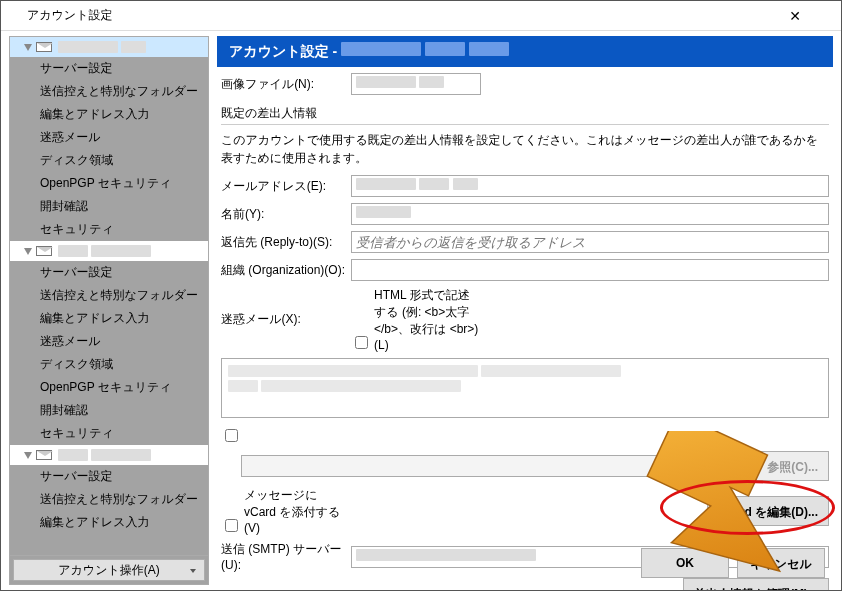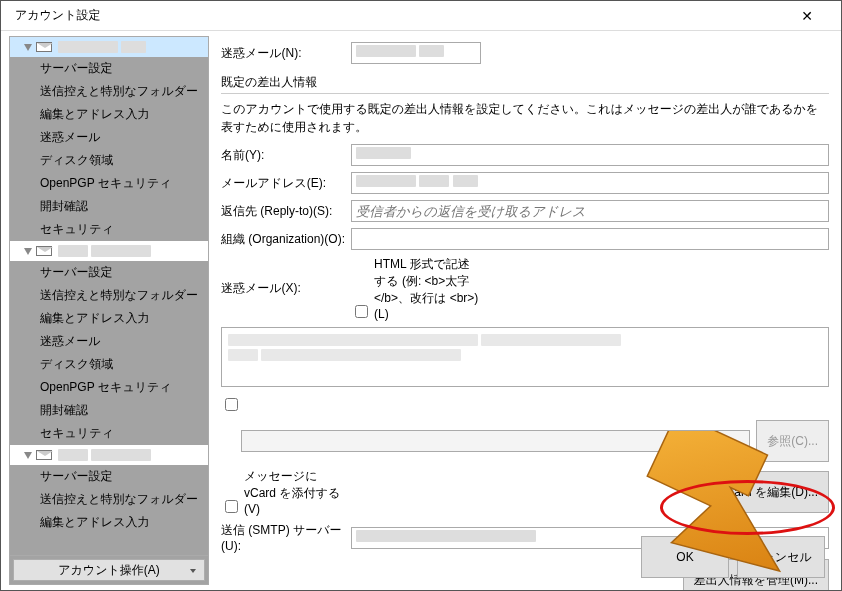--- a/index.html
+++ b/index.html
@@ -1,18 +1,18 @@
 <!DOCTYPE html>
 <html><head>
 <meta charset="utf-8">
 <style>
   * { box-sizing: border-box; font-family: "Meiryo", "MS PGothic", sans-serif; }
   body { margin: 0; background: #fff; font-size: 12px; color: #000; }
   .window { width: 842px; height: 591px; border: 1px solid #555; position: relative; background: #fff; }
-  .titlebar { height: 30px; display: flex; align-items: center; padding: 0 14px; border-bottom: 1px solid #ddd; }
+  .titlebar { height: 30px; display: flex; align-items: center; padding: 0 26px; border-bottom: 1px solid #ddd; }
   .titlebar-title { flex: 1; }
   .close-btn { width: 40px; height: 30px; display: flex; align-items: center; justify-content: center; font-size: 14px; cursor: pointer; }
   .body-area { display: flex; height: 559px; }
   .sidebar { width: 200px; border: 1px solid #aaa; margin: 5px 5px 5px 8px; overflow-y: scroll; background: #a3a3a3; display: flex; flex-direction: column; gap: 17px; }
   .tree { flex: 1; overflow-y: auto; }
   .tree-item { padding: 3px 6px 3px 30px; white-space: nowrap; }
   .tree-acct { padding: 3px 6px 3px 14px; background: #fff; display: flex; align-items: center; }
   .tree-acct.selected { background: #cce8ff; }
   .twisty { width: 0; height: 0; border-left: 4px solid transparent; border-right: 4px solid transparent; border-top: 7px solid #888; margin-right: 4px; display: inline-block; }
   .mail-icon { width: 16px; height: 10px; border: 1px solid #777; background: #fff; margin-right: 6px; position: relative; display: inline-block; }
@@ -26,21 +26,21 @@
   .form-row { display: flex; align-items: center; margin: 6px 4px; }
   .form-row label { width: 130px; }
   .txt-input { border: 1px solid #aaa; height: 22px; padding: 2px 4px; background: #fff; }
   .fieldset-label { margin: 10px 4px 2px 4px; }
   .fieldset-line { border-top: 1px solid #ccc; margin: 0 4px 6px 4px; }
   .desc { margin: 0 4px 8px 4px; line-height: 1.5; }
   .placeholder { color: #404040; font-style: italic; }
   .signature-area { border: 1px solid #aaa; height: 60px; margin: 4px 4px 8px 4px; padding: 6px; color: #ccc; }
   .chk { display: flex; align-items: flex-end; margin: 4px; }
   .chk input { margin-right: 6px; }
-  .btn { background: #e1e1e1; border: 1px solid #adadad; padding: 7px 10px; cursor: pointer; font-size: 12px; height: 42px; }
+  .btn { background: #e1e1e1; border: 1px solid #adadad; padding: 7px 10px; cursor: pointer; font-size: 12px; height: 30px; font-weight: bold; }
   .btn.disabled { color: #999; background: #eee; }
   .right-btn { margin-left: auto; }
   .select { border: 1px solid #aaa; height: 22px; background: #fff; flex: 1; position: relative; padding: 2px 4px; }
   .select:after { content: ""; position: absolute; right: 6px; top: 8px; width: 0; height: 0; border-left: 4px solid transparent; border-right: 4px solid transparent; border-top: 5px solid #555; }
   .dialog-buttons { position: absolute; right: 16px; bottom: 12px; display: flex; gap: 8px; }
   .dialog-buttons .btn { width: 88px; }
   .arrow-annot { position: absolute; left: 400px; top: 400px; pointer-events: none; }
   .ring-annot { position: absolute; right: 6px; bottom: 55px; width: 175px; height: 55px; border: 3px solid #d11; border-radius: 50%; pointer-events: none; }
 </style>
 </head>
@@ -98,41 +98,47 @@
         <div class="tree-item">サーバー設定</div>
         <div class="tree-item">送信控えと特別なフォルダー</div>
         <div class="tree-item">編集とアドレス入力</div>
       </div>
       <div class="account-ops-bar">
         <button class="account-ops-btn">アカウント操作(A)</button>
       </div>
     </div>
 
     <div class="main">
-
-      <div class="form-row">
-        <label><span>迷惑メール(N):</span></label>
+      <div class="banner">
+        <span>アカウント設定 - </span>
+        <span class="redact" style="width:80px;height:14px;background:#6a9be8"></span>
+        <span class="redact" style="width:40px;height:14px;background:#6a9be8"></span>
+        <span class="redact" style="width:40px;height:14px;background:#6a9be8"></span>
+      </div>
+
+      <div class="form-row">
+        <label><span>画像ファイル(N):</span></label>
         <div class="txt-input" style="width:130px">
           <span class="redact" style="width:60px"></span>
           <span class="redact" style="width:25px"></span>
         </div>
       </div>
 
       <div class="fieldset-label">既定の差出人情報</div>
       <div class="fieldset-line"></div>
       <div class="desc">このアカウントで使用する既定の差出人情報を設定してください。これはメッセージの差出人が誰であるかを表すために使用されます。</div>
 
       <div class="form-row">
+          <label>メールアドレス(E):</label>
+        <div class="txt-input" style="flex:1"><span class="redact" style="width:60px"></span> <span class="redact" style="width:30px"></span> <span class="redact" style="width:25px"></span></div>
+        </div>
+
+      <div class="form-row">
           <label>名前(Y):</label>
         <div class="txt-input" style="flex:1"><span class="redact" style="width:55px"></span></div>
-        </div>
-
-      <div class="form-row">
-          <label>メールアドレス(E):</label>
-        <div class="txt-input" style="flex:1"><span class="redact" style="width:60px"></span> <span class="redact" style="width:30px"></span> <span class="redact" style="width:25px"></span></div>
         </div>
 
       <div class="form-row">
           <label>返信先 (Reply-to)(S):</label>
         <input class="txt-input placeholder" style="flex: 1 1 0%; font-style: italic;" placeholder="受信者からの返信を受け取るアドレス">
         </div>
 
       <div class="form-row">
           <label>組織 (Organization)(O):</label>
         <div class="txt-input" style="flex:1"></div>

